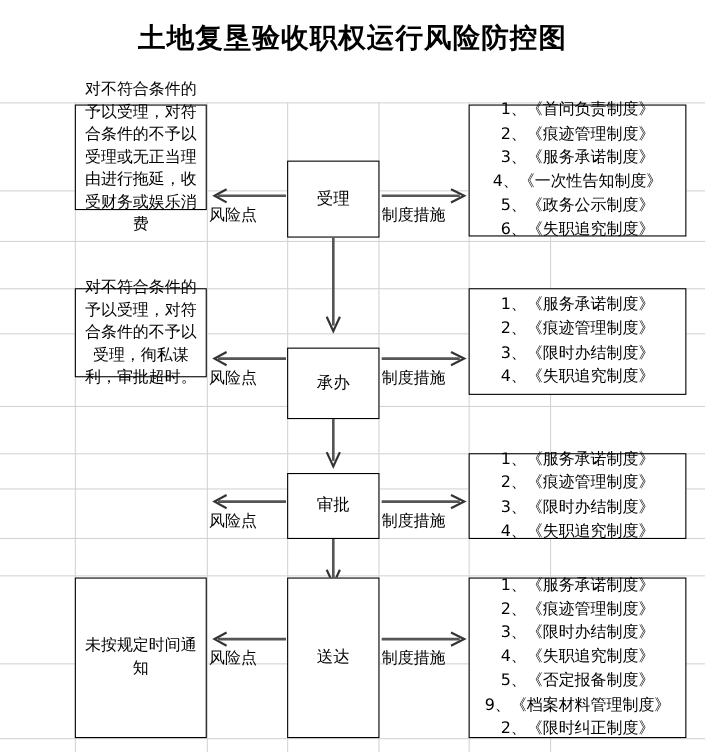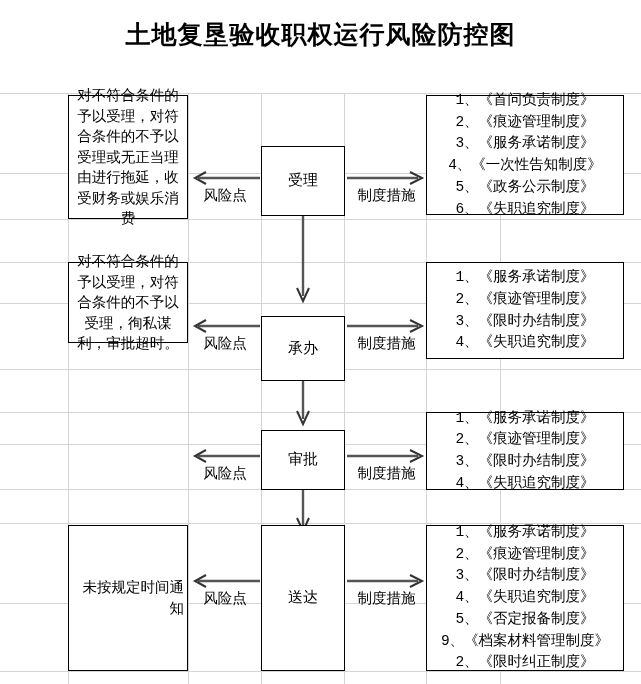--- a/index.html
+++ b/index.html
@@ -82,39 +82,37 @@
   .box.right .txt {
     font-size: 14.5px;
     line-height: 1.5;
     text-align: center;
     width: 100%;
     padding: 0 4px;
   }
   .box.right .txt .li {
     display: block;
     white-space: nowrap;
-    font-family: Liberation Mono, monospace;
   }
   
   .arrow {
     position: absolute;
     z-index: 2;
   }
   .arrow svg {
     display: block;
     overflow: visible;
   }
   
   .edge-label {
     position: absolute;
     z-index: 4;
     font-size: 14.5px;
     color: #000;
     white-space: nowrap;
-    text-align: center;
   }
 </style>
 </head>
 <body>
 
 <div id="canvas">
 
   <div class="gridlayer">
     <div class="gl-h" style="top:93px"></div>
     <div class="gl-h" style="top:173px"></div>
@@ -131,21 +129,21 @@
     <div class="gl-v" style="left:68px"></div>
     <div class="gl-v" style="left:188px"></div>
     <div class="gl-v" style="left:261px"></div>
     <div class="gl-v" style="left:344px"></div>
     <div class="gl-v" style="left:426px"></div>
     <div class="gl-v" style="left:500px"></div>
   </div>
 
   <div class="title">土地复垦验收职权运行风险防控图</div>
 
-  <div class="box left" style="left:68px; top:95px; width:120px; height:124px;">
+  <div class="box left" style="left:68px; top:95px; width:120px; height:96px;">
     <div class="txt">对不符合条件的予以受理，对符合条件的不予以受理或无正当理由进行拖延，收受财务或娱乐消费</div>
   </div>
 
   <div class="arrow" style="left:190px; top:170px; width:70px; height:16px;">
     <svg width="70" height="16" viewBox="0 0 70 16">
       <line x1="70" y1="8" x2="8" y2="8" stroke="#555555" stroke-width="2.4"></line>
       <polyline points="16,2 5,8 16,14" fill="none" stroke="#333333" stroke-width="2"></polyline>
     </svg>
   </div>
   <div class="edge-label" style="left:190px; top:170px; width:70px; padding-top:16px;">风险点</div>
@@ -234,21 +232,21 @@
   </div>
 
   <div class="arrow" style="left:295px; top:490px; width:16px; height:44px;">
     <svg width="16" height="44" viewBox="0 0 16 44">
       <line x1="8" y1="0" x2="8" y2="36" stroke="#555555" stroke-width="2.4"></line>
       <polyline points="2,28 8,41 14,28" fill="none" stroke="#333333" stroke-width="2"></polyline>
     </svg>
   </div>
 
   <div class="box left" style="left:68px; top:525px; width:120px; height:146px;">
-    <div class="txt" style="text-align:right;">未按规定时间通知</div>
+    <div class="txt" style="text-align:center;">未按规定时间通知</div>
   </div>
 
   <div class="arrow" style="left:190px; top:573px; width:70px; height:16px;">
     <svg width="70" height="16" viewBox="0 0 70 16">
       <line x1="70" y1="8" x2="8" y2="8" stroke="#555555" stroke-width="2.4"></line>
       <polyline points="16,2 5,8 16,14" fill="none" stroke="#333333" stroke-width="2"></polyline>
     </svg>
   </div>
   <div class="edge-label" style="left:190px; top:573px; width:70px; padding-top:16px;">风险点</div>
 

